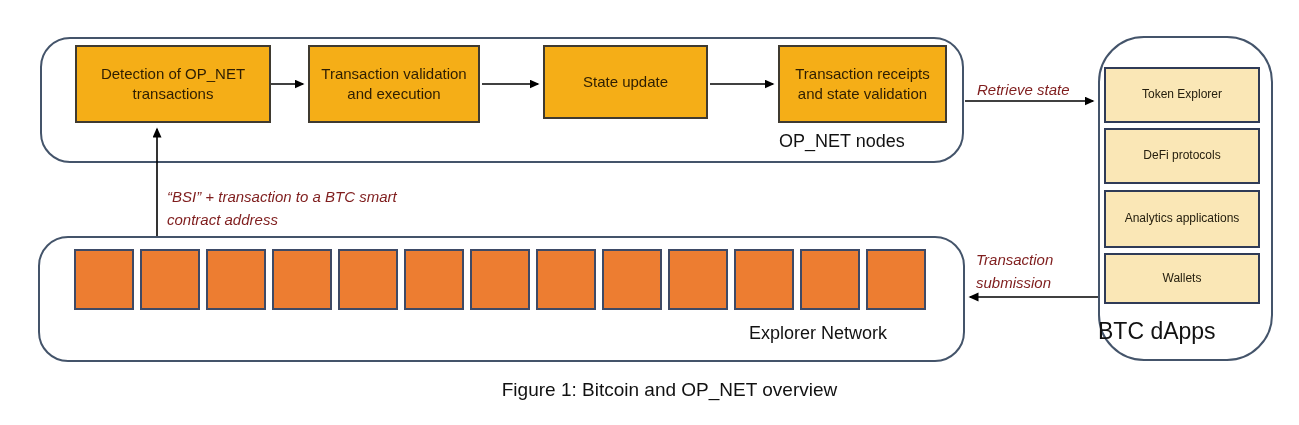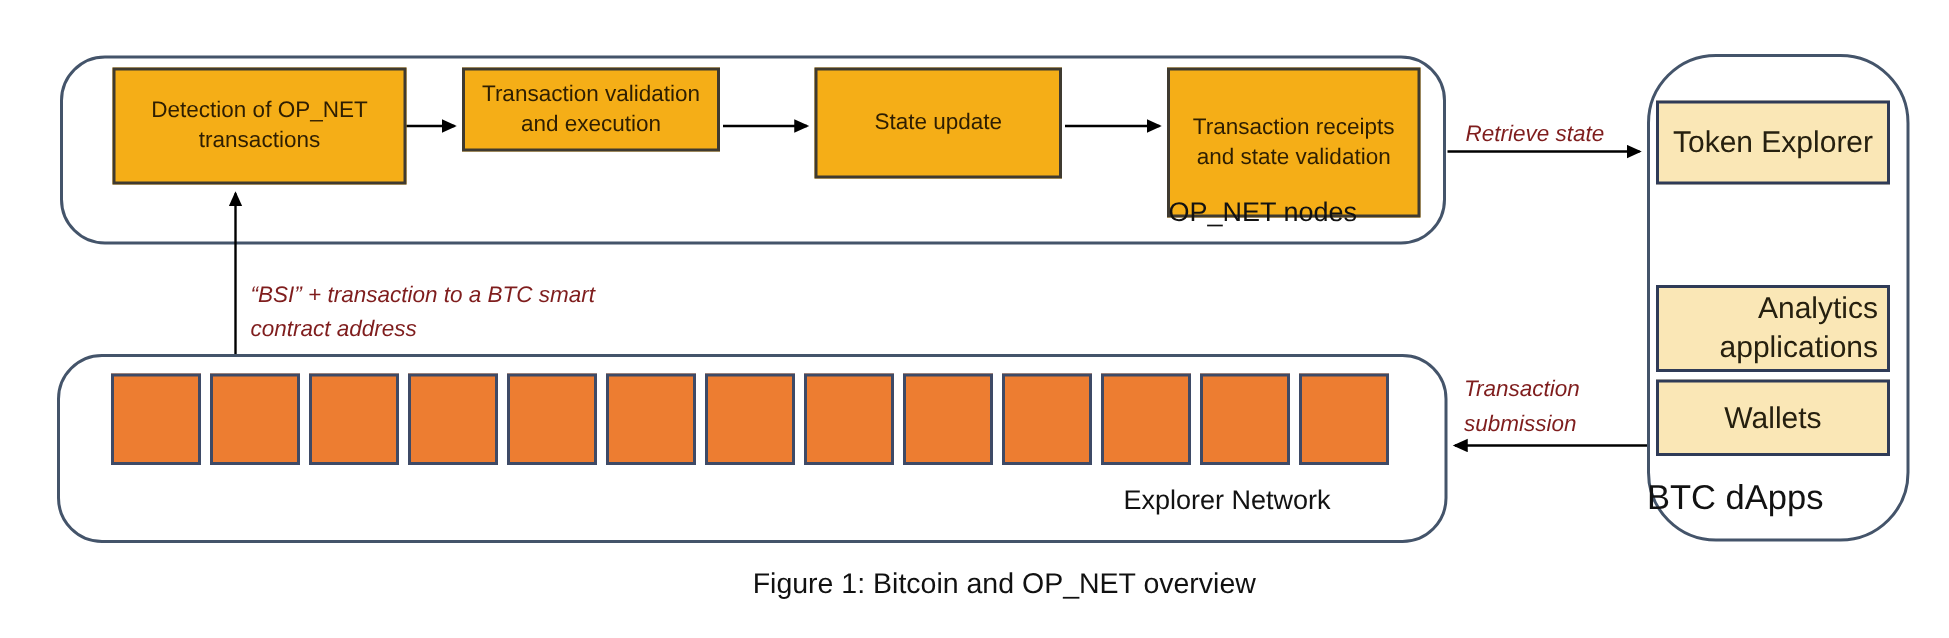--- a/index.html
+++ b/index.html
@@ -39,23 +39,23 @@
     background:var(--amber);
     border:2px solid var(--amber-border);
     box-sizing:border-box;
     display:flex;align-items:center;justify-content:center;
     text-align:center;
     font-size:15px;line-height:1.35;
     color:#2E1E02;
     padding:2px 6px;
   }
   .fb1{left:75px;top:45px;width:196px;height:78px;}
-  .fb2{left:308px;top:45px;width:172px;height:56px;}
+  .fb2{left:308px;top:45px;width:172px;height:78px;}
   .fb3{left:543px;top:45px;width:165px;height:74px;}
-  .fb4{left:778px;top:45px;width:169px;height:100px;}
+  .fb4{left:778px;top:45px;width:169px;height:78px;}
   .container-label{
     position:absolute;
     font-size:18px;
     color:#121212;
     white-space:nowrap;
   }
   .opnet-label{left:779px;top:131px;}
   .btcnet-label{left:749px;top:323px;}
   .dapps-label{left:1098px;top:318px;width:175px;text-align:left;font-size:23px;}
   .block-row{
@@ -69,21 +69,21 @@
     box-sizing:border-box;
   }
   .dapp-box{
     position:absolute;
     left:1104px;width:156px;
     background:var(--cream);
     border:2px solid var(--cream-border);
     box-sizing:border-box;
     display:flex;align-items:center;justify-content:center;
     text-align:right;
-    font-size:20px;line-height:1.3;
+    font-size:12px;line-height:1.3;
     color:#26200F;
     padding:2px 6px;
   }
   .db1{top:67px;height:56px;}
   .db2{top:128px;height:56px;}
   .db3{top:190px;height:58px;}
   .db4{top:253px;height:51px;}
   .annotation{
     position:absolute;
     font-style:italic;
@@ -142,20 +142,21 @@
       <div class="block"></div>
       <div class="block"></div>
       <div class="block"></div>
       <div class="block"></div>
       <div class="block"></div>
       <div class="block"></div>
     </div>
   <div class="container-label btcnet-label">Explorer Network</div>
 
   <div class="dapp-box db1">Token Explorer</div>
+  <div class="dapp-box db2">DeFi protocols</div>
   <div class="dapp-box db3">Analytics applications</div>
   <div class="dapp-box db4">Wallets</div>
   <div class="container-label dapps-label">BTC dApps</div>
 
   <div class="annotation ann-retrieve">Retrieve state</div>
   <div class="annotation ann-submission">Transaction submission</div>
   <div class="annotation ann-bsi">“BSI” + transaction to a BTC smart contract address</div>
 
   <div class="caption">Figure 1: Bitcoin and OP_NET overview</div>
 

